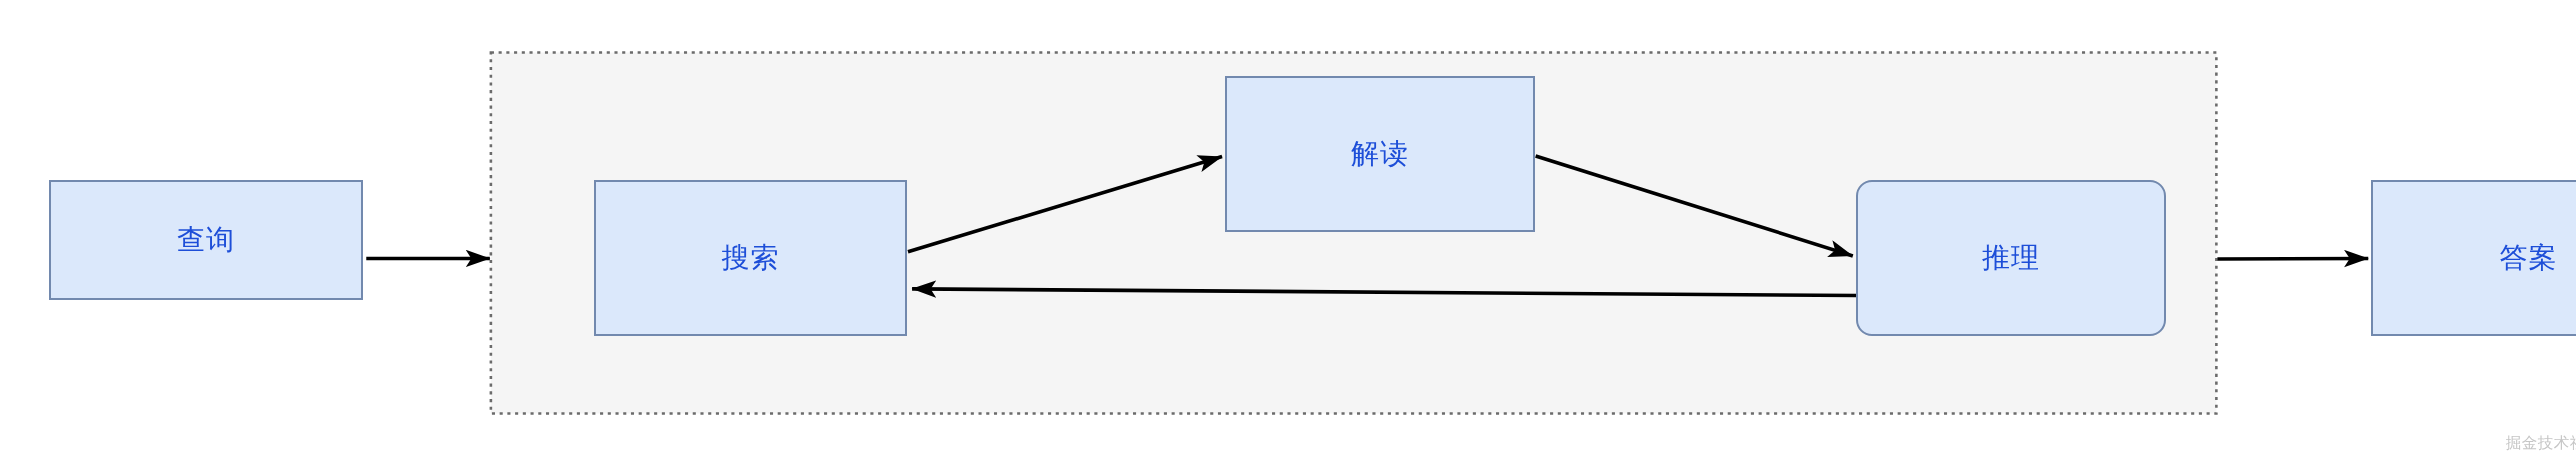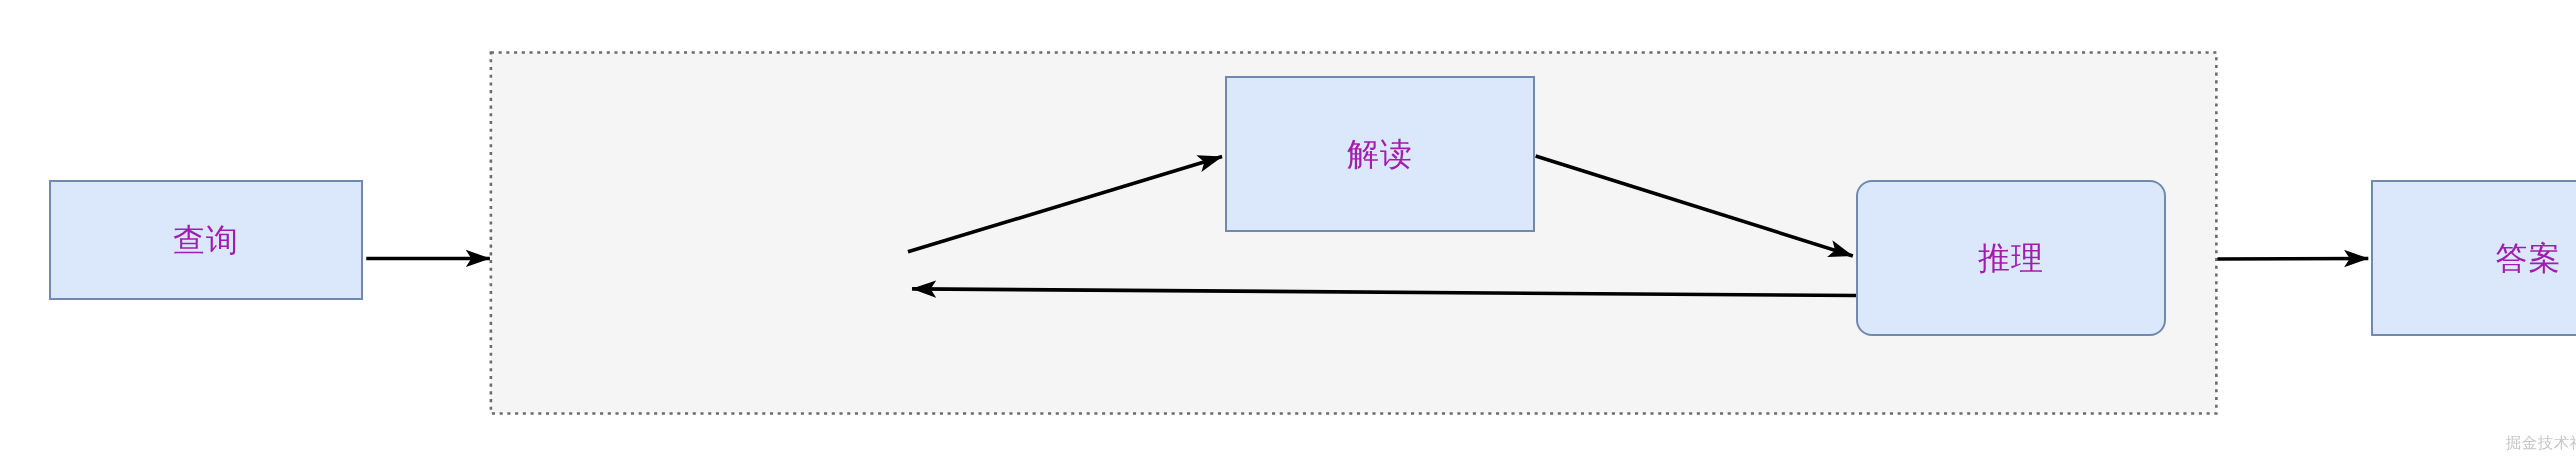--- a/index.html
+++ b/index.html
@@ -25,22 +25,22 @@
   }
   .node {
     position: absolute;
     box-sizing: border-box;
     background: #dbe8fb;
     border: 2.6px solid #7289ae;
     display: flex;
     align-items: center;
     justify-content: center;
     z-index: 2;
-    font-size: 32px;
-    color: #a21caf;
+    font-size: 28px;
+    color: #1d4ed8;
     letter-spacing: 1px;
     line-height: 1;
   }
   .node-query     { left: 49px;  top: 180px; width: 314px; height: 120px; }
   .node-search    { left: 594px; top: 180px; width: 313px; height: 156px; }
   .node-interpret { left: 1225px; top: 76px; width: 310px; height: 156px; }
   .node-reason    { left: 1856px; top: 180px; width: 310px; height: 156px; border-radius: 16px; }
   .node-answer    { left: 2371px; top: 180px; width: 315px; height: 156px; }
   .watermark {
     position: absolute;
@@ -77,20 +77,23 @@
 
     <line x1="3604" y1="574" x2="1770" y2="561" stroke="#000000" stroke-width="7" marker-end="url(#arrowhead)"></line>
 
     <line x1="4305" y1="503" x2="4598" y2="502" stroke="#000000" stroke-width="7" marker-end="url(#arrowhead)"></line>
   </svg>
 
   <div class="node node-query">
     <span>查询</span>
   </div>
 
+  <div class="node node-search">
+    <span>搜索</span>
+  </div>
 
   <div class="node node-interpret">
     <span>解读</span>
   </div>
 
   <div class="node node-reason">
     <span>推理</span>
   </div>
 
   <div class="node node-answer">

